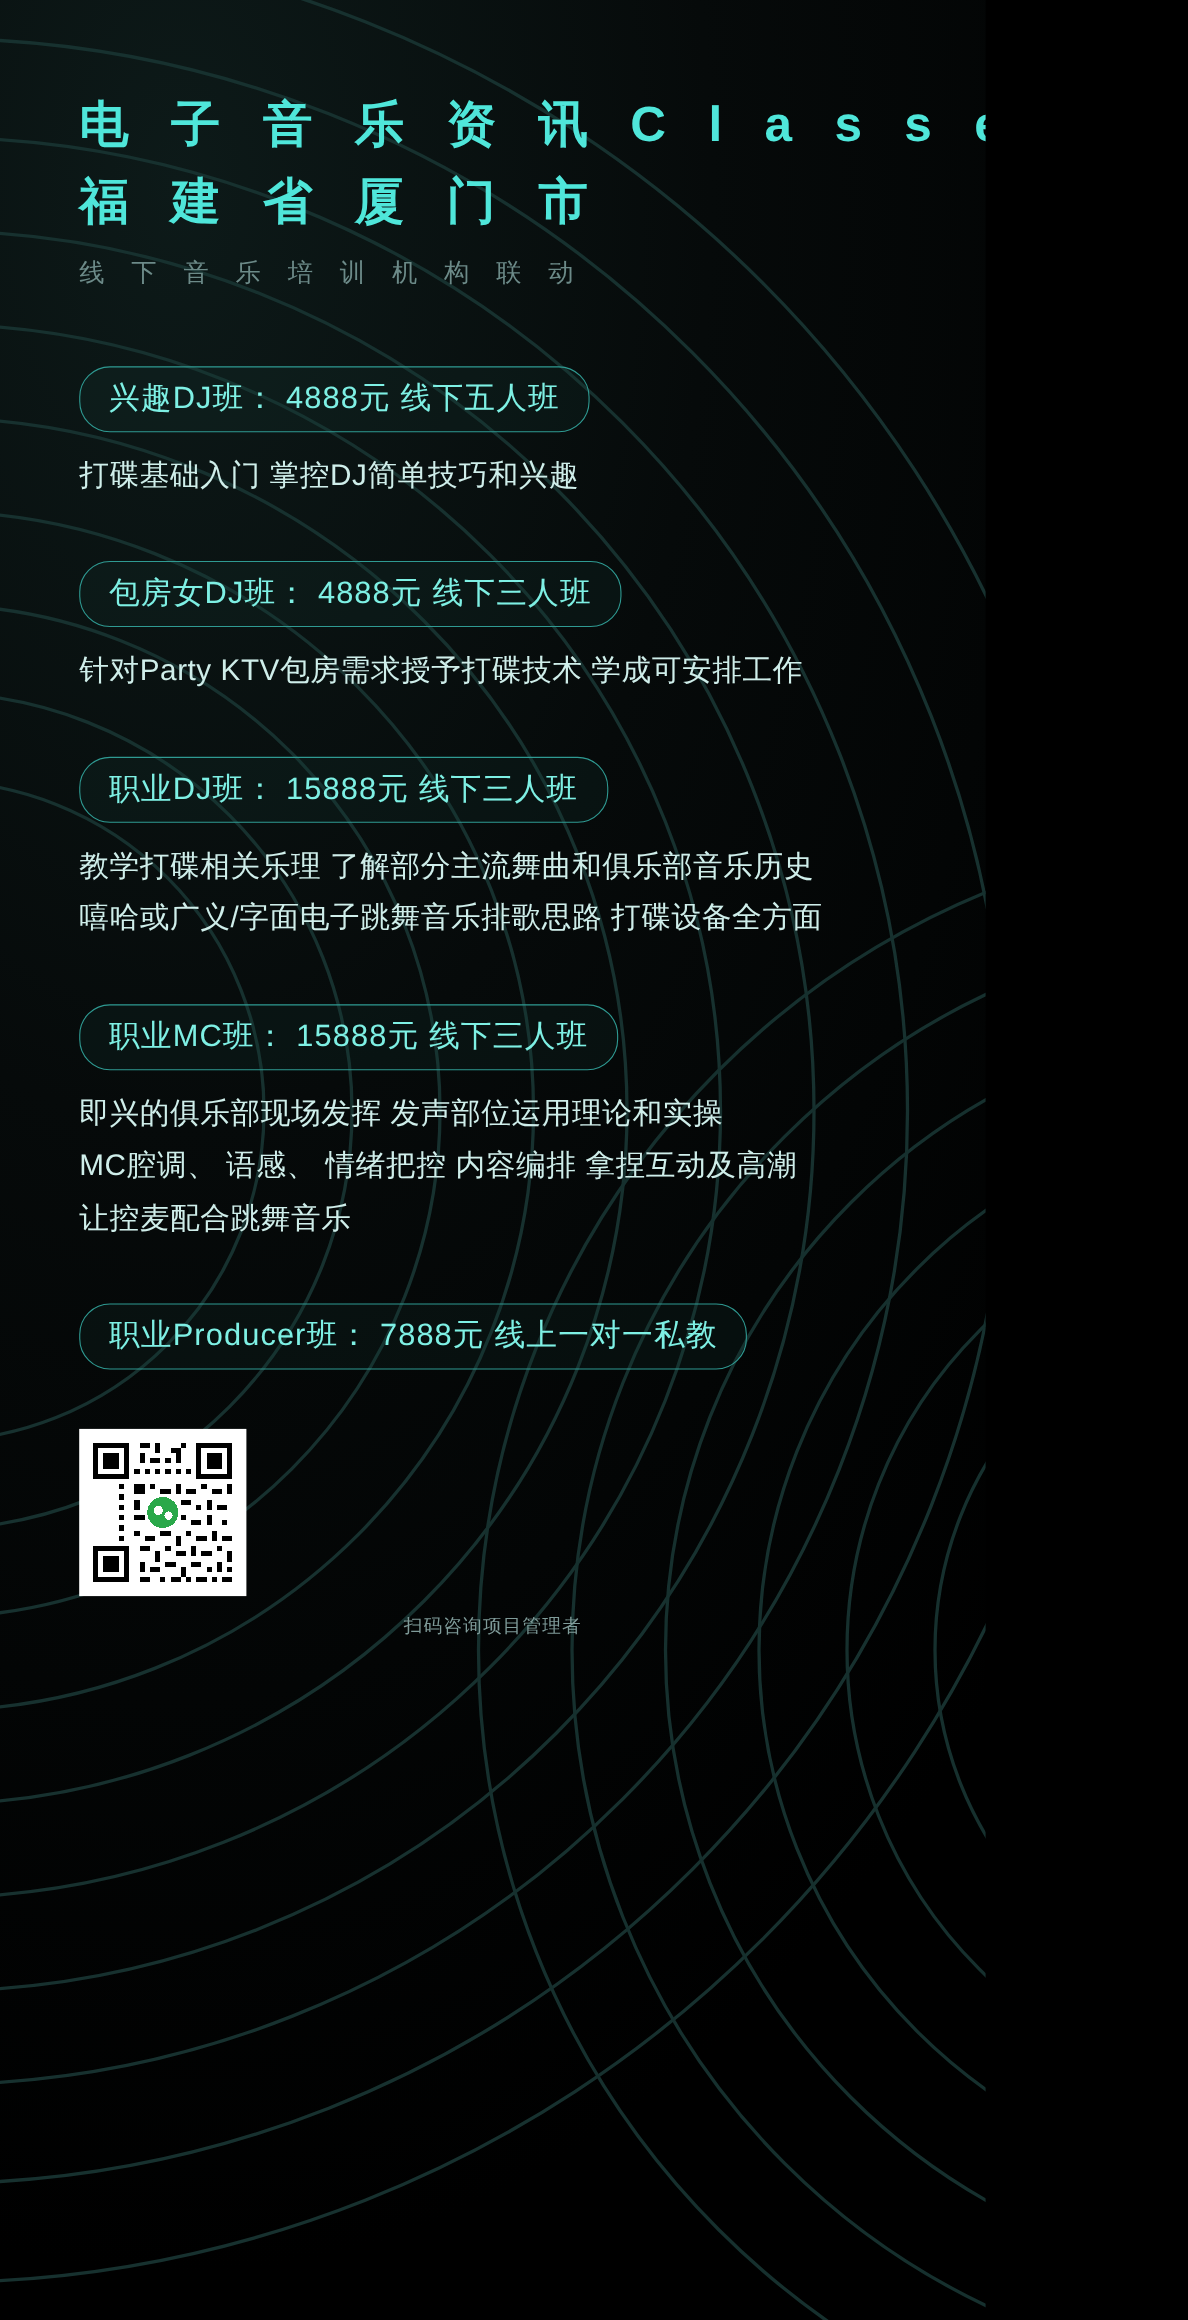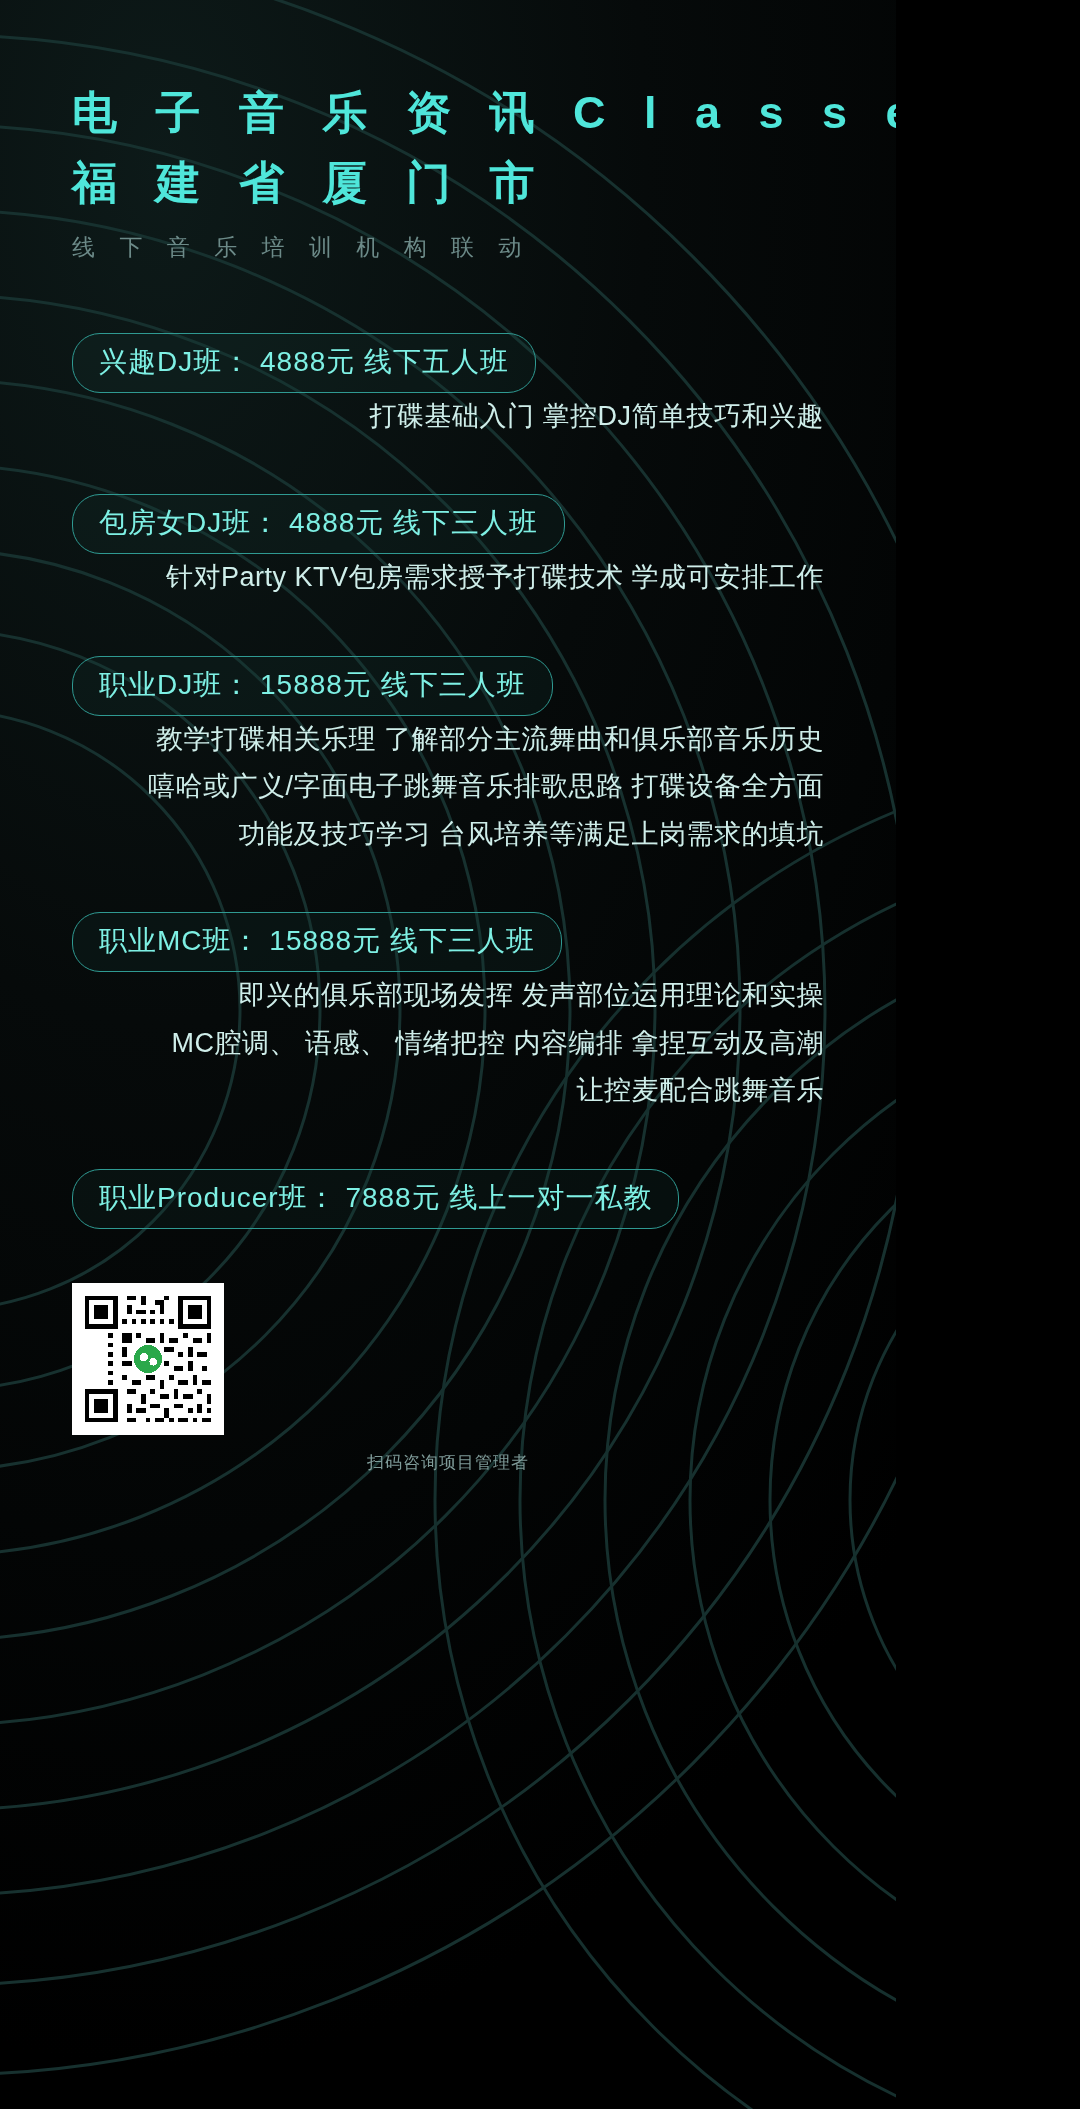--- a/index.html
+++ b/index.html
@@ -65,22 +65,21 @@
     border: 1.5px solid #2f9a92;
     border-radius: 28px;
     padding: 9px 26px 11px 26px;
     color: #7ef0e4;
     font-size: 28px;
     letter-spacing: 1px;
     background: rgba(20,60,58,0.18);
     white-space: nowrap;
   }
   .lines {
-    margin-top: 0;
-    text-align: right;
+    margin-top: 16px;
   }
   .line {
     color: #cfeeea;
     font-size: 27px;
     line-height: 1.76;
     letter-spacing: 0.5px;
     white-space: nowrap;
   }
 
   .qr-block {
@@ -155,21 +154,20 @@
         <div class="lines">
           <div class="line">针对Party KTV包房需求授予打碟技术 学成可安排工作</div>
         </div>
       </div>
 
       <div class="section">
         <div class="pill">职业DJ班： 15888元 线下三人班</div>
         <div class="lines">
           <div class="line">教学打碟相关乐理 了解部分主流舞曲和俱乐部音乐历史</div>
           <div class="line">嘻哈或广义/字面电子跳舞音乐排歌思路 打碟设备全方面</div>
-          <div class="line">功能及技巧学习 台风培养等满足上岗需求的填坑</div>
         </div>
       </div>
 
       <div class="section">
         <div class="pill">职业MC班： 15888元 线下三人班</div>
         <div class="lines">
           <div class="line">即兴的俱乐部现场发挥 发声部位运用理论和实操</div>
           <div class="line">MC腔调、 语感、 情绪把控 内容编排 拿捏互动及高潮</div>
           <div class="line">让控麦配合跳舞音乐</div>
         </div>

